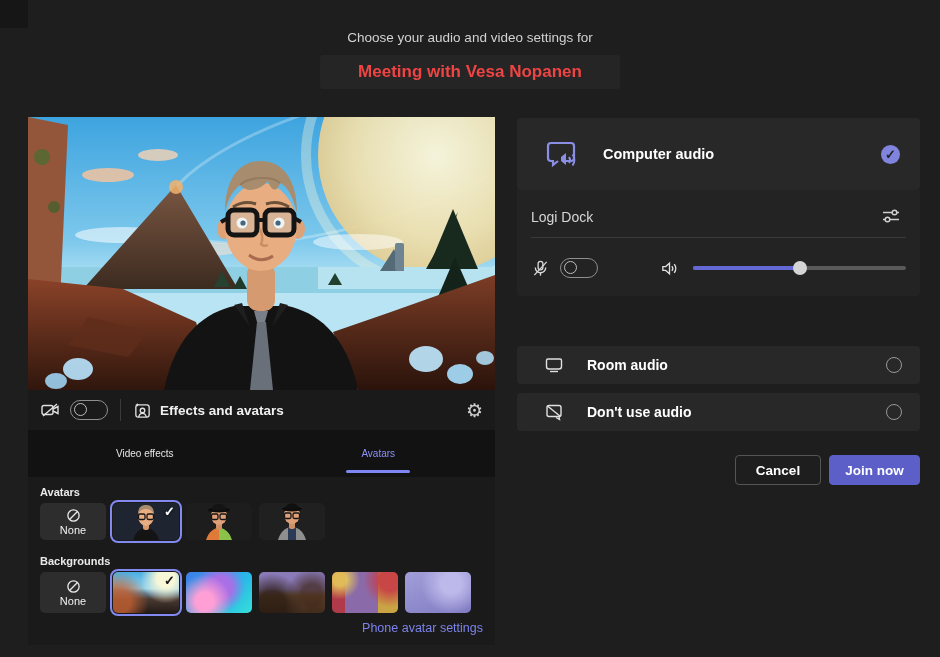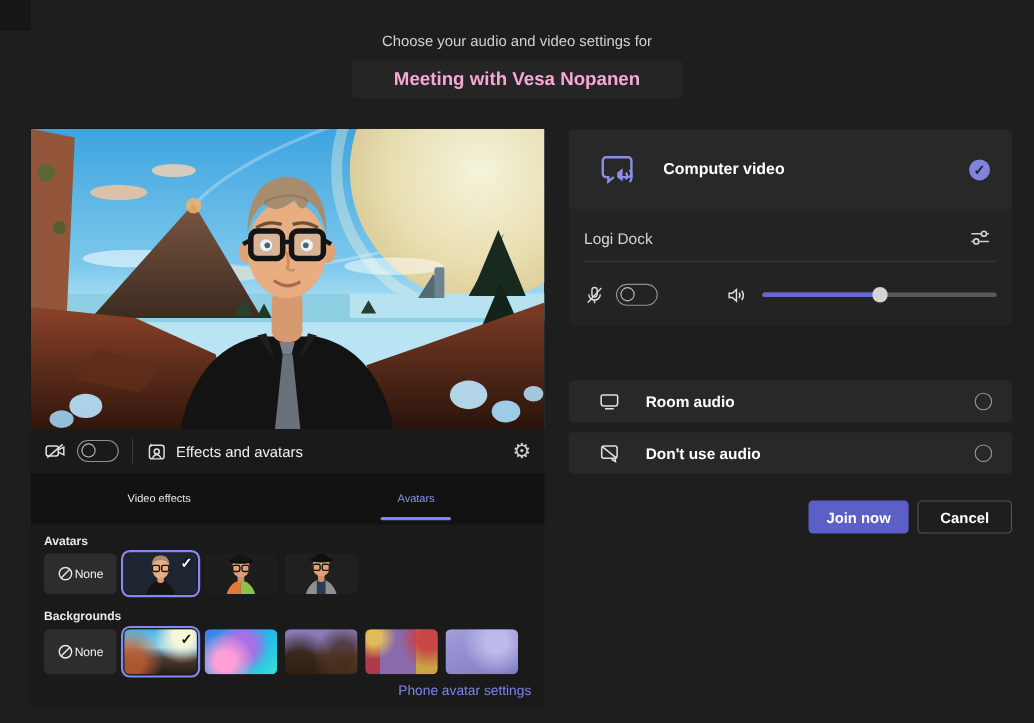--- a/index.html
+++ b/index.html
@@ -7,31 +7,31 @@
   body { font-family:"Liberation Sans", sans-serif; color:#fff; }
   .stage { position:relative; width:940px; height:657px; background:#1f1e1e; overflow:hidden; }
 
   .corner-sq { position:absolute; left:0; top:0; width:28px; height:28px; background:#161616; }
 
   
   .subtitle { position:absolute; top:30px; left:0; width:100%; text-align:center;
               font-size:13.5px; color:#d2d2d2; }
   .title-strip { position:absolute; top:55px; left:50%; transform:translateX(-50%);
                  background:#262525; border-radius:3px; padding:7px 38px;
-                 font-size:17px; font-weight:bold; color:#f9a8d4; white-space:nowrap; }
+                 font-size:17px; font-weight:bold; color:#ef4444; white-space:nowrap; }
 
   
   .video-wrap { position:absolute; left:28px; top:117px; width:467px; height:273px;
                 background:#000; overflow:hidden; }
   .video-wrap svg { display:block; }
 
   .video-bar { position:absolute; left:28px; top:390px; width:467px; height:40px;
                background:#1b1a1a; display:flex; align-items:center; padding:0 12px; }
   .vbar-div { width:1px; height:22px; background:#3c3b3b; margin:0 12px; }
-  .effects-label { font-size:13.5px; font-weight:normal; color:#f0f0f0; margin-left:8px; }
+  .effects-label { font-size:13.5px; font-weight:bold; color:#f0f0f0; margin-left:8px; }
   .gear { margin-left:auto; font-size:19px; color:#cfcfcf; line-height:1; cursor:pointer; }
 
   .toggle { width:38px; height:20px; border:1px solid #8f8f8f; border-radius:10px;
             position:relative; margin-left:10px; cursor:pointer; flex:none; }
   .toggle .knob { position:absolute; left:3px; top:2px; width:13px; height:13px;
                   border:1.5px solid #bdbdbd; border-radius:50%; background:transparent; }
 
   .tab-strip { position:absolute; left:28px; top:430px; width:467px; height:47px;
                background:#121212; display:flex; }
   .tab { flex:1; display:flex; align-items:center; justify-content:center;
@@ -45,21 +45,21 @@
   .sec-label { position:absolute; left:12px; font-size:11px; font-weight:bold; color:#eaeaea; }
   .tile-row { position:absolute; left:12px; display:flex; gap:7px; }
   .tile { width:66px; height:37px; border-radius:5px; background:#2d2d2d; position:relative;
           overflow:hidden; cursor:pointer; flex:none; }
   .tile.bgtile { height:41px; }
   .tile.selected { outline:2px solid #8289f0; outline-offset:1px; }
   .tile .check-white { position:absolute; top:1px; right:4px; font-size:13px; font-weight:bold;
                        color:#fff; text-shadow:0 0 3px rgba(0,0,0,.7); }
   .tile .check-dark  { position:absolute; top:1px; right:4px; font-size:13px; font-weight:bold;
                        color:#14141a; }
-  .none-tile { display:flex; align-items:center; justify-content:center; gap:1px; }
+  .none-tile { display:flex; flex-direction:column; align-items:center; justify-content:center; gap:1px; }
   .none-tile .none-label { font-size:11px; color:#f2f2f2; }
   .more-link { position:absolute; right:12px; bottom:10px; font-size:12.5px; color:#7b83eb;
                cursor:pointer; }
 
   .bg-landscape { background:
       radial-gradient(circle at 80% 15%, rgba(255,250,215,.95) 0 14%, transparent 40%),
       radial-gradient(circle at 8% 72%, rgba(190,95,50,.85) 0 18%, transparent 45%),
       linear-gradient(180deg,#49aee3 0%,#8fd2ee 40%,#5d7f97 52%,#4a3a32 66%,#231b17 100%); }
   .bg-swirl { background:
       radial-gradient(circle at 28% 72%, #ff9fd6 0 16%, transparent 48%),
@@ -323,21 +323,21 @@
   <div class="audio-card">
     <span class="icon">
       <svg width="38" height="34" viewBox="0 0 38 34" fill="none" stroke="#8a8ee4" stroke-width="2.2">
         <path d="M8 6 h20 a3 3 0 0 1 3 3 v12 a3 3 0 0 1 -3 3 h-9"></path>
         <path d="M8 6 a3 3 0 0 0 -3 3 v12 a3 3 0 0 0 3 3 h2 v4 l5 -4"></path>
         <path d="M18 20 l5 -4 v12 l-5 -4 Z" fill="#8a8ee4" stroke="none"></path>
         <path d="M26 20 a5 5 0 0 1 0 6" stroke-width="2"></path>
         <path d="M29.5 17.5 a9 9 0 0 1 0 11" stroke-width="2"></path>
       </svg>
     </span>
-    <span class="label">Computer video</span>
+    <span class="label">Computer audio</span>
     <span class="check-badge">✓</span>
   </div>
 
   <div class="device-sec">
     <span class="device-name">Logi Dock</span>
     <span class="device-settings icon">
       <svg width="22" height="20" viewBox="0 0 22 20" fill="none" stroke="#cfcfcf" stroke-width="1.5">
         <path d="M3 6.5 h16"></path>
           <circle cx="14.5" cy="6.5" r="2.3" fill="#242323"></circle>
         <path d="M3 13.5 h16"></path>
@@ -390,16 +390,16 @@
       <svg width="22" height="22" viewBox="0 0 22 22" fill="none" stroke="#e0e0e0" stroke-width="1.4">
         <path d="M5 5 h12 a1.5 1.5 0 0 1 1.5 1.5 v6 a2.5 2.5 0 0 1 -2.5 2.5 h-10 a2.5 2.5 0 0 1 -2.5 -2.5 v-6 A1.5 1.5 0 0 1 5 5 Z"></path>
         <path d="M7 17.5 h8"></path>
       </svg>
     </span>
     <span class="label">Room audio</span>
     <span class="radio"></span>
   </div>
 
   <div class="btn-row">
+    <div class="btn btn-cancel">Cancel</div>
     <div class="btn btn-join">Join now</div>
-    <div class="btn btn-cancel">Cancel</div>
   </div>
 </div>
 
 </body></html>

